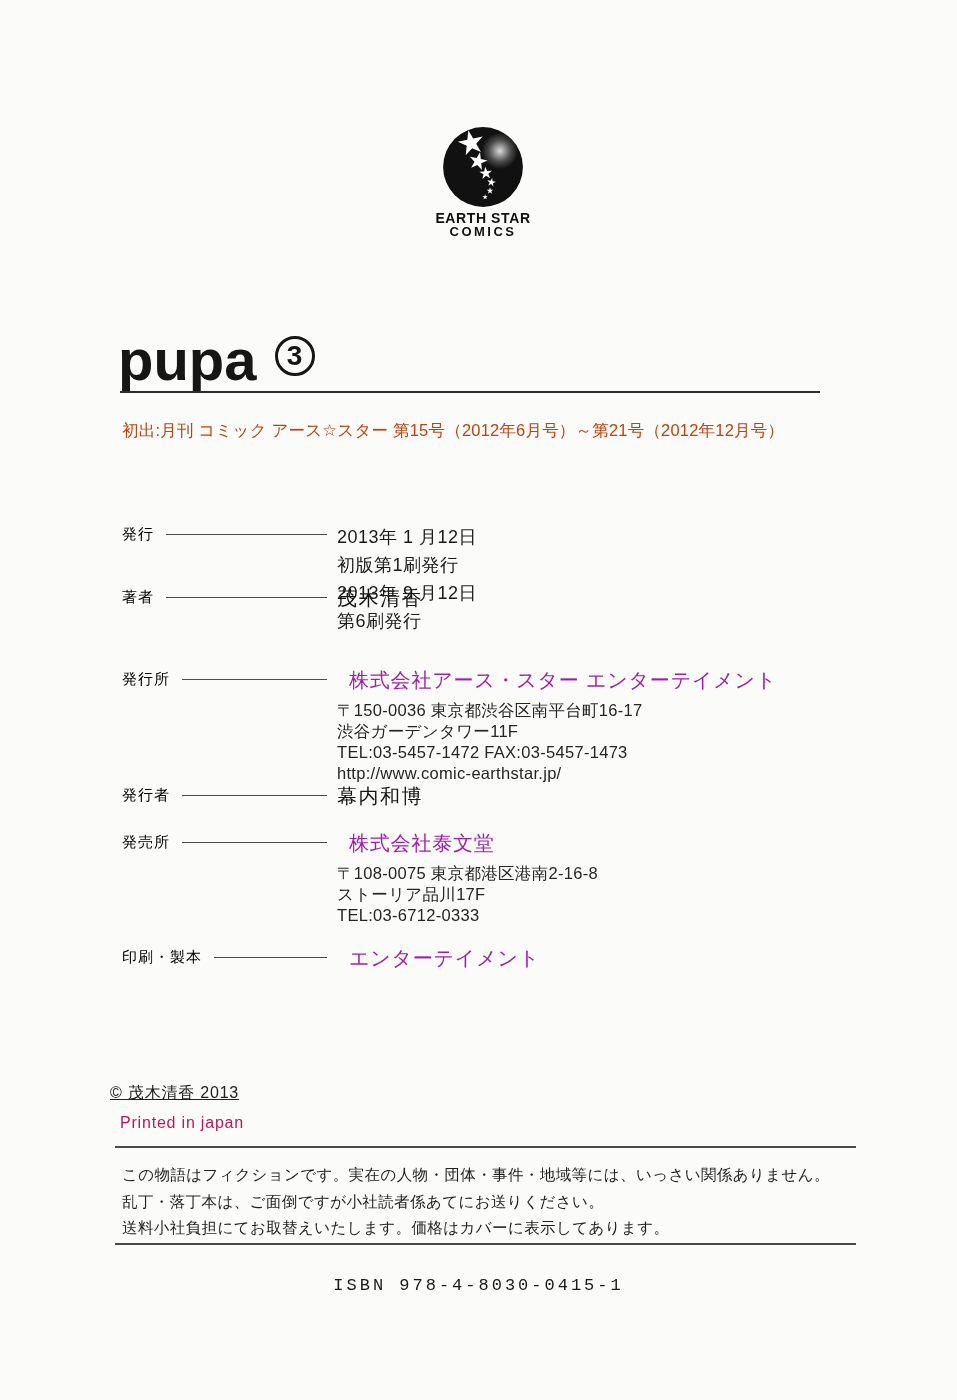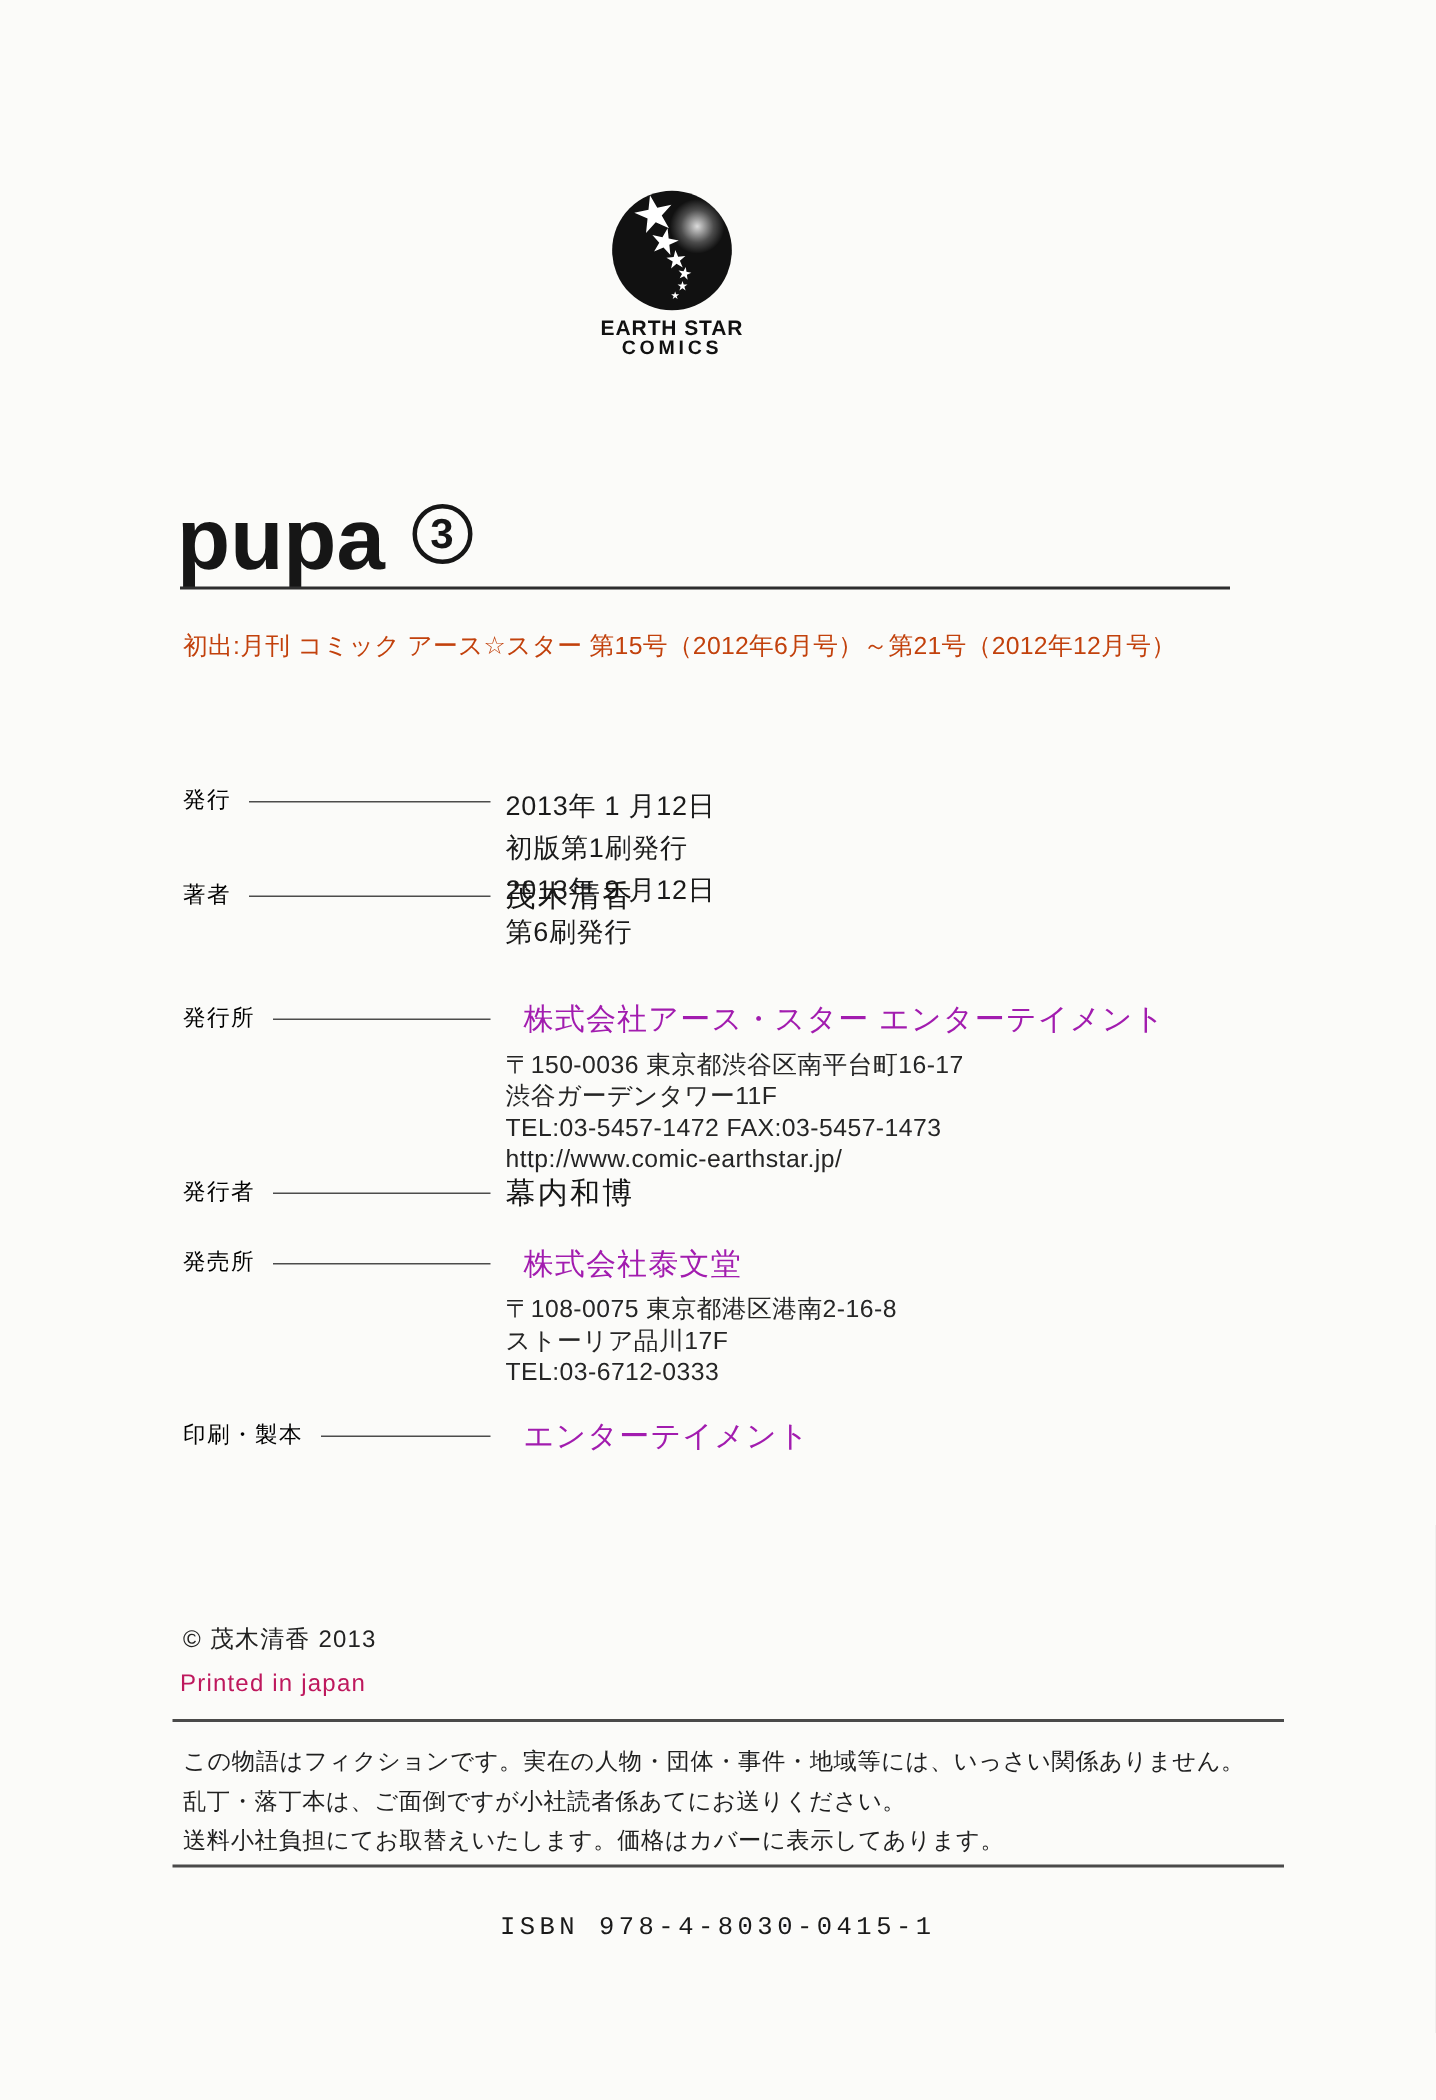--- a/index.html
+++ b/index.html
@@ -6,21 +6,21 @@
   .page{
     position:relative;
     width:957px;height:1400px;
     background:#fbfbf9;
     margin:0 auto;
     overflow:hidden;
     font-family:"Liberation Sans","DejaVu Sans",sans-serif;
     color:#1e1e1e;
   }
   
-  .logo-wrap{position:absolute;left:368px;top:125px;width:160px;text-align:center;}
+  .logo-wrap{position:absolute;left:403px;top:125px;width:160px;text-align:center;}
   .logo-svg{display:block;margin:0 auto;width:84px;height:84px;}
   .logo-line1{display:block;font-size:14px;font-weight:bold;letter-spacing:0.6px;line-height:14px;margin-top:2px;color:#111;}
   .logo-line2{display:block;font-size:13px;font-weight:bold;letter-spacing:2.5px;line-height:14px;color:#111;}
   
   .title-row{position:absolute;left:118px;top:333px;display:flex;align-items:flex-start;}
   .book-title{font-size:58px;line-height:54px;font-weight:bold;letter-spacing:0;color:#161616;}
   .volume-badge{
     width:40px;height:40px;margin-left:18px;margin-top:3px;
     border:3.5px solid #161616;border-radius:50%;
     display:flex;align-items:center;justify-content:center;
@@ -34,21 +34,21 @@
   .lbl{font-size:15px;line-height:22px;letter-spacing:1px;white-space:nowrap;color:#000000;}
   .dash{flex:1;height:0;border-top:1.6px solid #4c4c4c;margin:11px 10px 0 12px;}
   .val{min-width:265px;}
   .dateline{display:flex;justify-content:space-between;width:265px;font-size:18px;line-height:28px;letter-spacing:0.5px;white-space:nowrap;color:#1a1a1a;flex-direction:column;}
   .company{font-size:20px;line-height:24px;letter-spacing:0.8px;white-space:nowrap;color:#a21caf;margin-left:12px;}
   .person{font-size:20px;line-height:24px;letter-spacing:1.5px;white-space:nowrap;color:#161616;}
   .latin{font-size:18px;line-height:24px;letter-spacing:0.8px;}
   .details{margin-top:8px;}
   .detail{font-size:16.5px;line-height:21px;letter-spacing:0.3px;white-space:nowrap;color:#252525;}
   
-  .copyright{position:absolute;left:122px;top:1083px;font-size:16px;letter-spacing:0.8px;color:#222;}
+  .copyright{position:absolute;left:110px;top:1083px;font-size:16px;letter-spacing:0.8px;color:#222;text-decoration:underline;}
   .printed-in{position:absolute;left:120px;top:1114px;font-size:16px;letter-spacing:0.8px;color:#be185d;}
   .rule{position:absolute;left:115px;width:741px;height:2px;background:#4a4a4a;}
   .rule-top{top:1146px;}
   .rule-bottom{top:1243px;}
   .notices{position:absolute;left:122px;top:1162px;}
   .notice-line{font-size:15.5px;line-height:26.5px;letter-spacing:0.4px;white-space:nowrap;color:#1f1f1f;}
   .isbn{
     position:absolute;left:0;top:1276px;width:957px;text-align:center;
     font-family:"Liberation Mono","DejaVu Sans Mono",monospace;
     font-size:17px;letter-spacing:3px;color:#1a1a1a;

